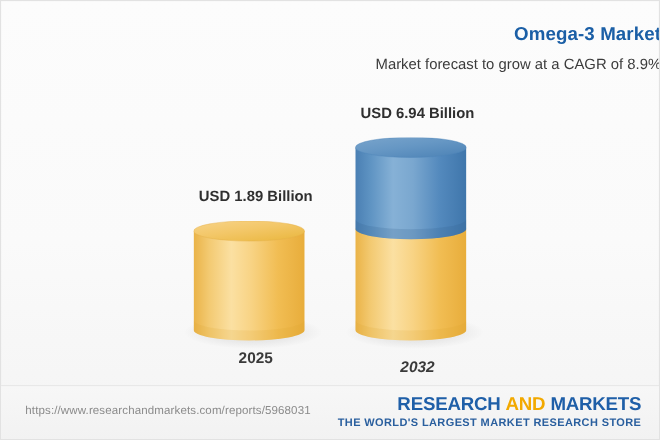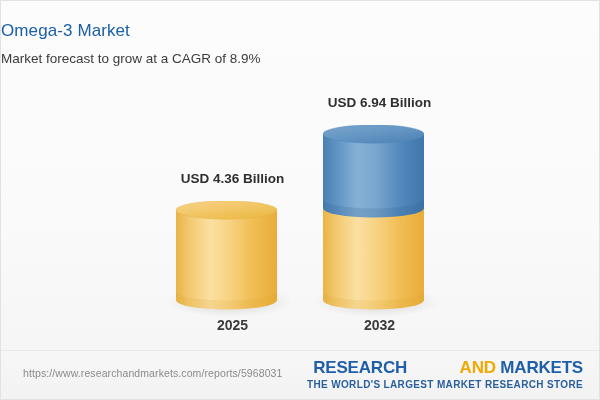--- a/index.html
+++ b/index.html
@@ -23,32 +23,32 @@
     background: linear-gradient(180deg, #fcfcfc 0%, #fafafa 55%, #f4f4f4 100%);
     overflow: hidden;
   }
 
   
   .chart-title {
     position: absolute;
     top: 20px;
     left: 0;
     width: 600px;
-    text-align: left;
+    text-align: right;
     font-size: 17px;
-    font-weight: normal;
+    font-weight: bold;
     color: #1b5fa6;
     letter-spacing: 0.1px;
   }
   .chart-subtitle {
     position: absolute;
     top: 50px;
     left: 0;
     width: 600px;
-    text-align: left;
+    text-align: right;
     font-size: 13.5px;
     font-weight: normal;
     color: #3b3b3b;
   }
 
   
   .plot {
     position: absolute;
     left: 0;
     top: 0;
@@ -120,21 +120,21 @@
     text-align: right;
   }
   .logo-main {
     font-size: 17px;
     font-weight: bold;
     letter-spacing: -0.2px;
     line-height: 1.05;
     white-space: nowrap;
   }
   .logo-word-a { color: #1f5fa8; margin-left: 46px; }
-  .logo-word-and { color: #f2a900; margin-left: 48px; }
+  .logo-word-and { color: #f2a900; }
   .logo-word-b { color: #1f5fa8; margin-top: 41px; }
   .logo-tagline {
     margin-top: 2px;
     font-size: 10px;
     font-weight: bold;
     color: #2a5f9e;
     letter-spacing: 0.35px;
     white-space: nowrap;
   }
 </style>
@@ -144,21 +144,21 @@
 <div class="frame">
 
   <div class="chart-title">Omega-3 Market</div>
 
   <div class="chart-subtitle">Market forecast to grow at a CAGR of 8.9%</div>
 
   <div class="plot">
 
     <div class="bar-group" style="left:175px; width:101px; height:352px;">
 
-      <div class="value-label" style="top:170px;">USD 4.36 Billion</div>
+      <div class="value-label" style="top:170px;">USD 1.89 Billion</div>
 
       <div class="shadow" style="left:-8px; top:286px; width:124px; height:30px;"></div>
 
       <div class="cylinder" style="top:200px;">
         <svg width="101" height="110" viewBox="0 0 101 110" aria-hidden="true">
           <defs>
             <linearGradient id="yBody25" x1="0" y1="0" x2="1" y2="0">
               <stop offset="0%" stop-color="#eab347"></stop>
               <stop offset="14%" stop-color="#f3ca72"></stop>
               <stop offset="34%" stop-color="#fbe0a2"></stop>
@@ -221,21 +221,21 @@
           <path d="M0,166 L0,175 A50.5,9.5 0 0 0 101,175 L101,166 A50.5,9.5 0 0 1 0,166 Z" fill="#d99f2c" opacity="0.16"></path>
 
           <path d="M0,9 L0,83 A50.5,9.5 0 0 0 101,83 L101,9 Z" fill="url(#bBody32)"></path>
           <path d="M0,74 L0,83 A50.5,9.5 0 0 0 101,83 L101,74 A50.5,9.5 0 0 1 0,74 Z" fill="#315f8c" opacity="0.20"></path>
 
           <ellipse cx="50.5" cy="9" rx="50.5" ry="9.2" fill="url(#bTop32)"></ellipse>
           <ellipse cx="50.5" cy="9" rx="50.5" ry="9.2" fill="none" stroke="#4f86ba" stroke-width="0.7" opacity="0.55"></ellipse>
         </svg>
       </div>
 
-      <div class="cat-label" style="top:316px;">2032</div>
+      <div class="cat-label" style="top:324px;font-style:italic;">2032</div>
     </div>
 
   </div>
 
   <div class="footer">
     <div class="footer-url">https://www.researchandmarkets.com/reports/5968031</div>
 
     <div class="logo">
       <div class="logo-main">
         <span class="logo-word-a">RESEARCH</span><span>&nbsp;</span><span class="logo-word-and">AND</span><span>&nbsp;</span><span class="logo-word-b">MARKETS</span>

